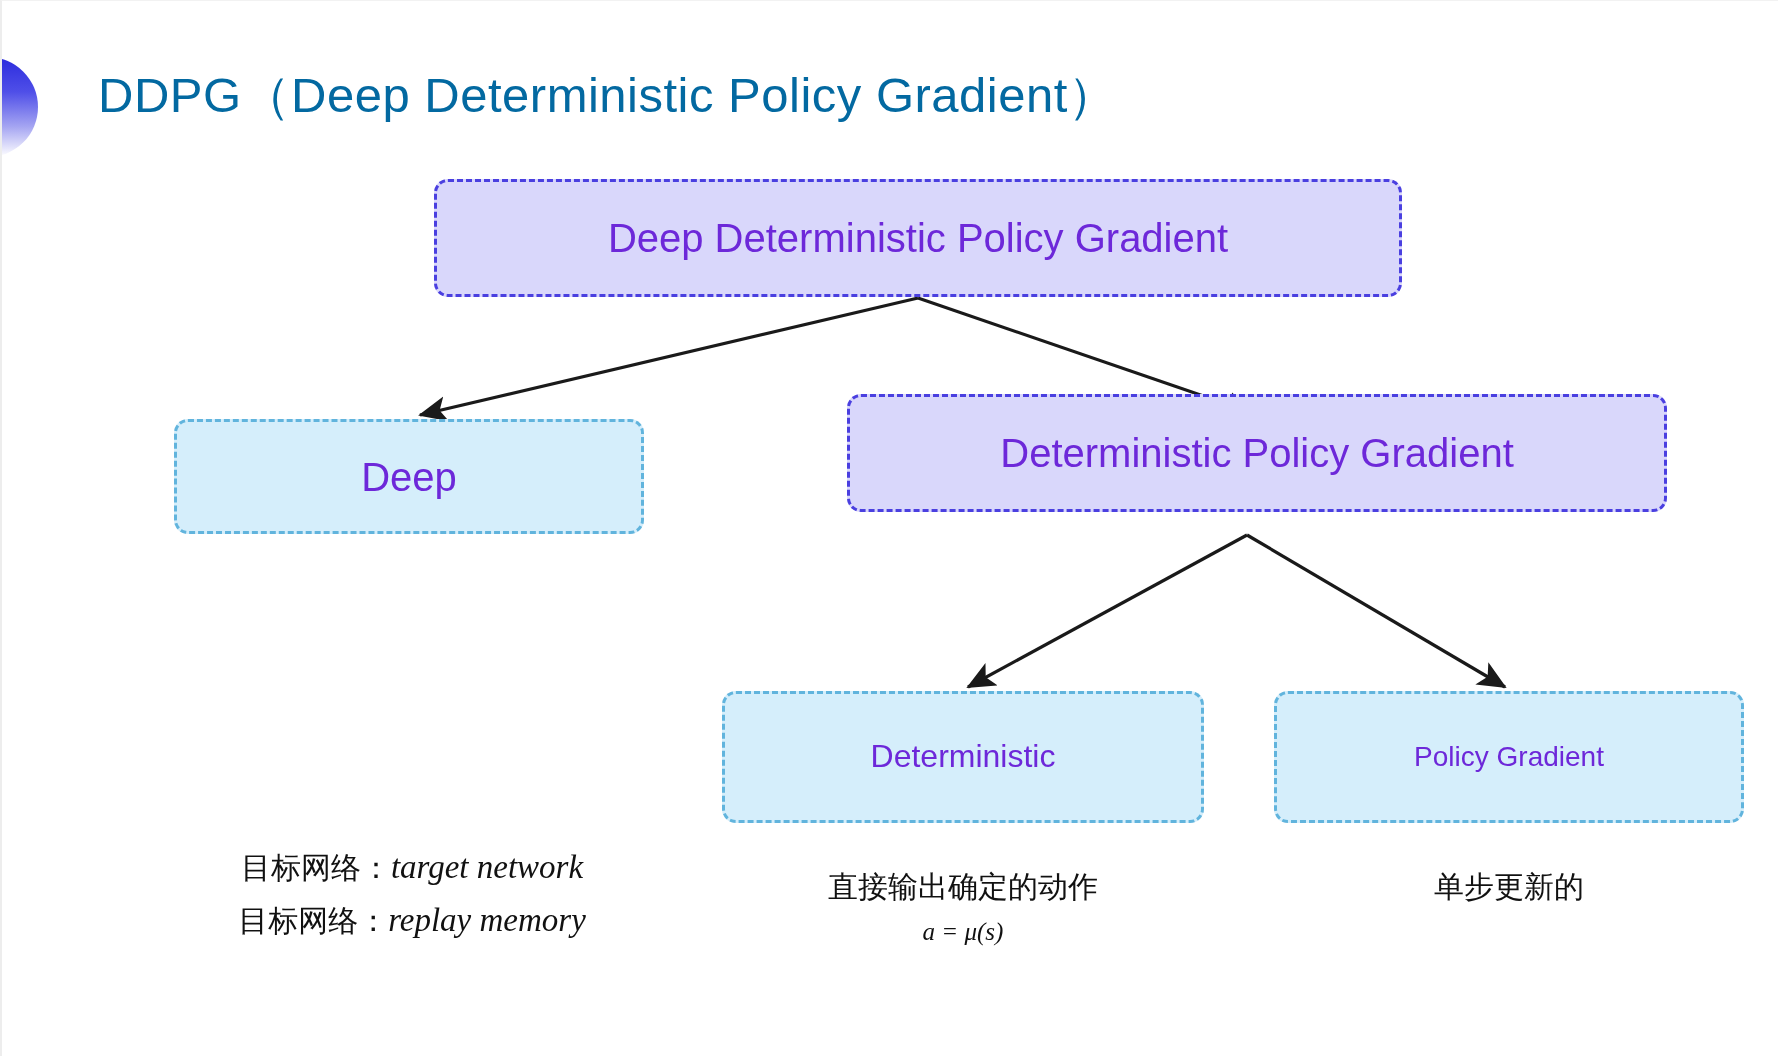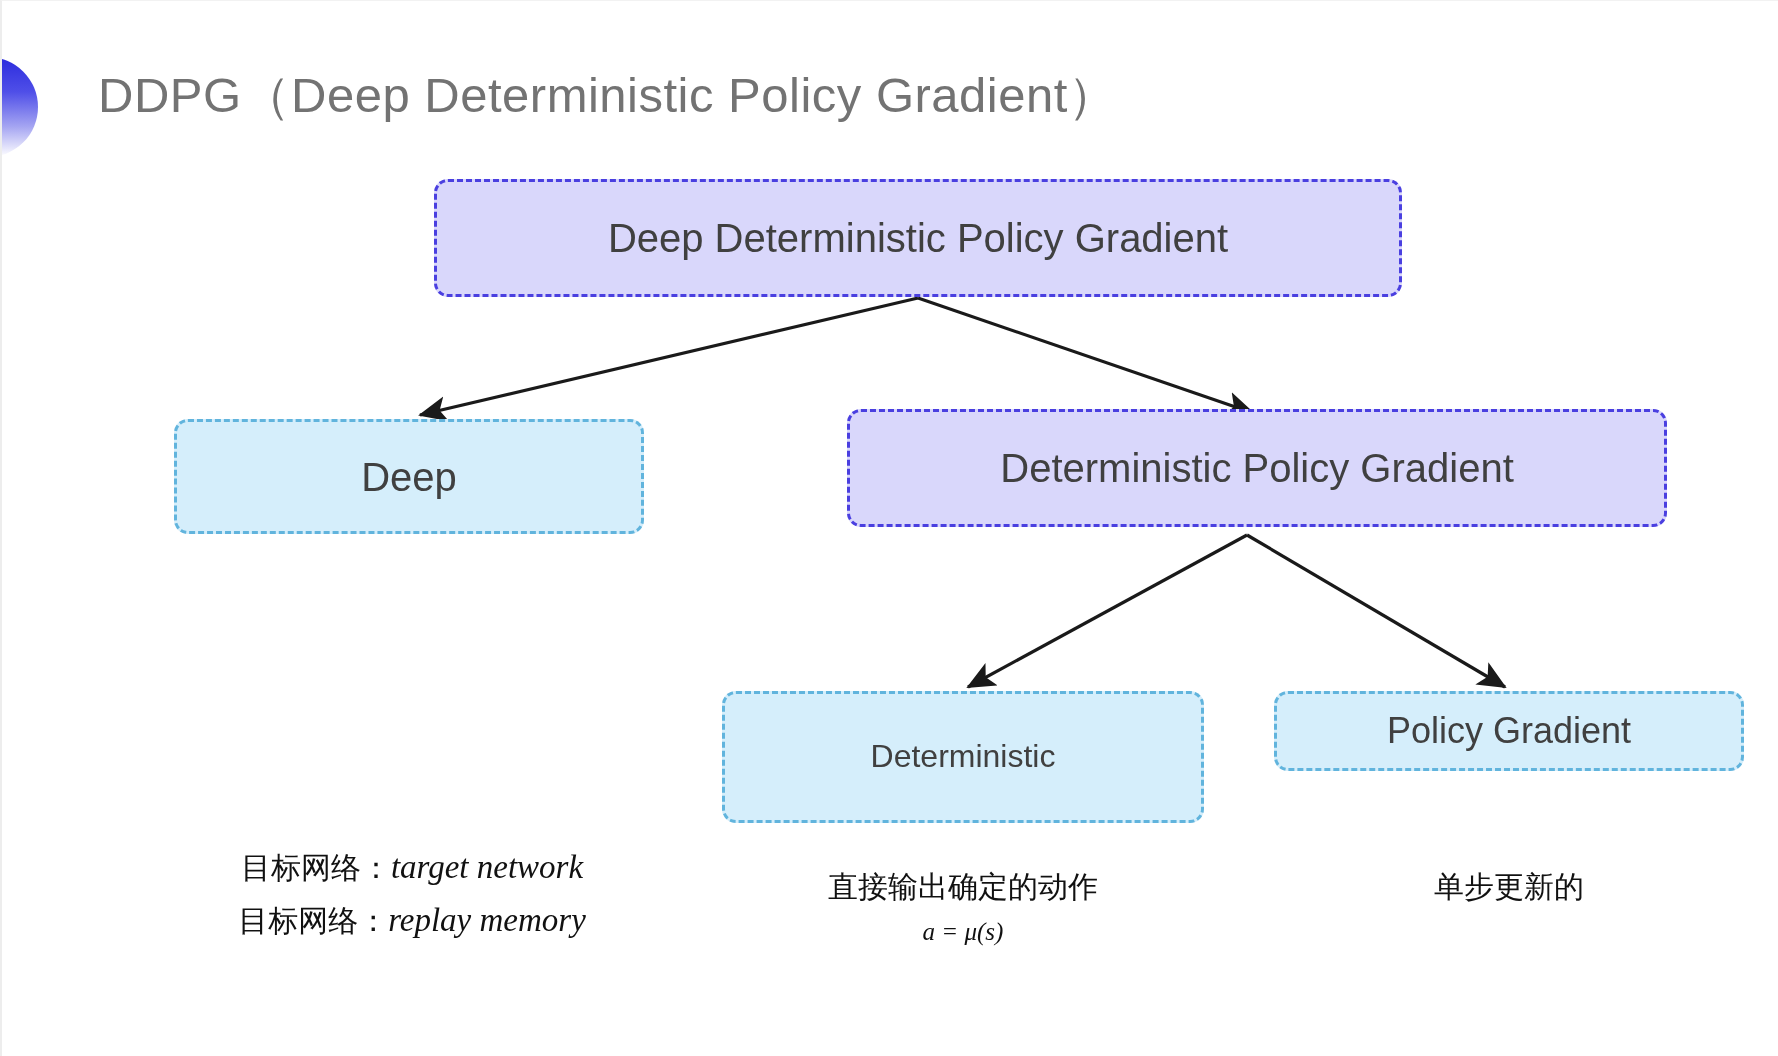--- a/index.html
+++ b/index.html
@@ -29,52 +29,52 @@
     width: 60px;
     height: 100px;
     border-radius: 0 50px 50px 0;
     background: linear-gradient(to bottom, #2b2bdd 0%, #4f4fe8 35%, #a6a6f2 70%, #ffffff 100%);
   }
   .slide-title {
     position: absolute;
     left: 96px;
     top: 62px;
     font-size: 49px;
-    color: #737373;
+    color: #0369a1;
     letter-spacing: 0.5px;
     white-space: nowrap;
     font-weight: 400;
   }
 
   
   .node {
     position: absolute;
     box-sizing: border-box;
     display: flex;
     align-items: center;
     justify-content: center;
     border-radius: 14px;
     text-align: center;
-    color: #404040;
+    color: #6d28d9;
     line-height: 1.1;
   }
   .node-purple {
     background: #d9d7fb;
     border: 3px dashed #4a3fe0;
   }
   .node-blue {
     background: #d5eefb;
     border: 3px dashed #61b4dd;
   }
 
   #node-root   { left: 432px; top: 178px;  width: 968px; height: 118px; font-size: 40px; }
   #node-deep   { left: 172px; top: 418px;  width: 470px; height: 115px; font-size: 40px; }
-  #node-dpg    { left: 845px; top: 408px;  width: 820px; height: 118px; font-size: 40px; }
+  #node-dpg    { left: 845px; top: 393px;  width: 820px; height: 118px; font-size: 40px; }
   #node-det    { left: 720px; top: 690px;  width: 482px; height: 132px; font-size: 32px; }
-  #node-pg     { left: 1272px; top: 690px; width: 470px; height: 80px; font-size: 36px; }
+  #node-pg     { left: 1272px; top: 690px; width: 470px; height: 132px; font-size: 28px; }
 
   
   #arrows {
     position: absolute;
     left: 0;
     top: 0;
     width: 1778px;
     height: 1056px;
     pointer-events: none;
   }

